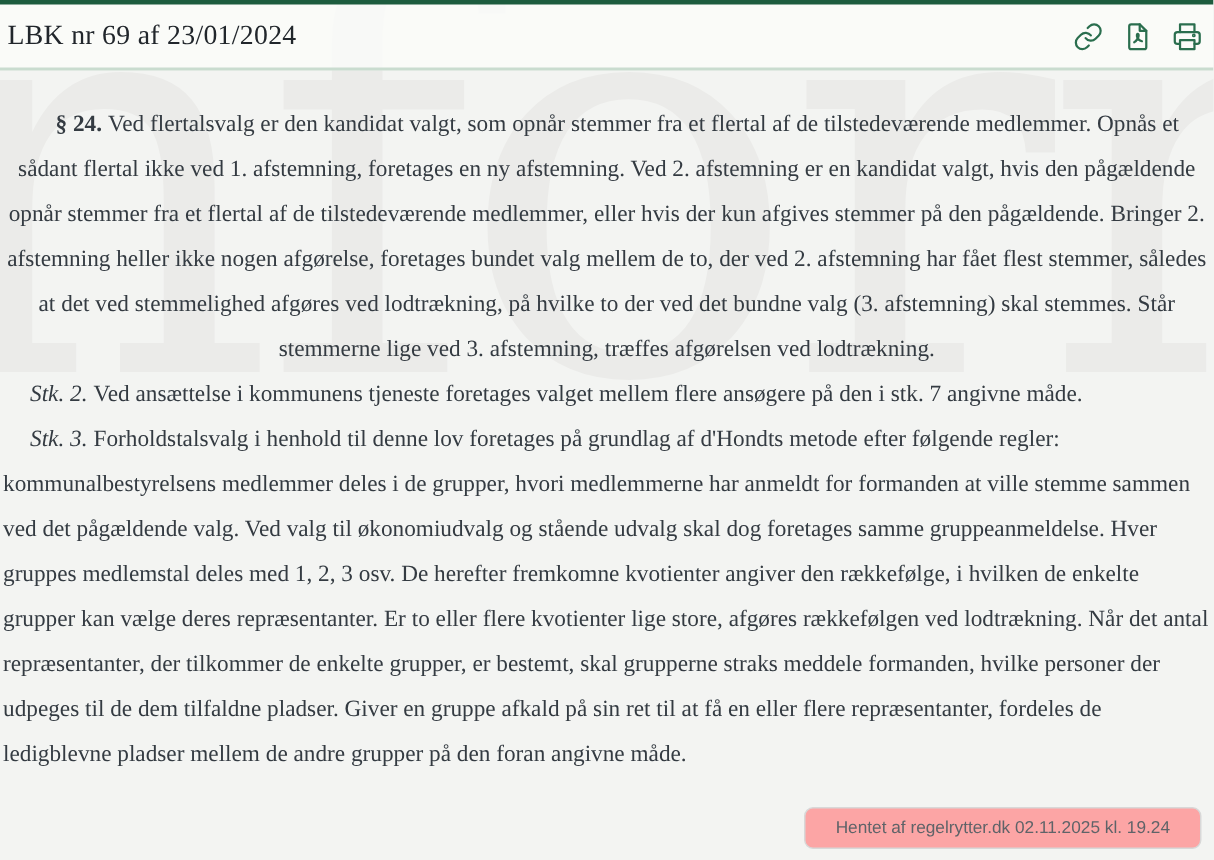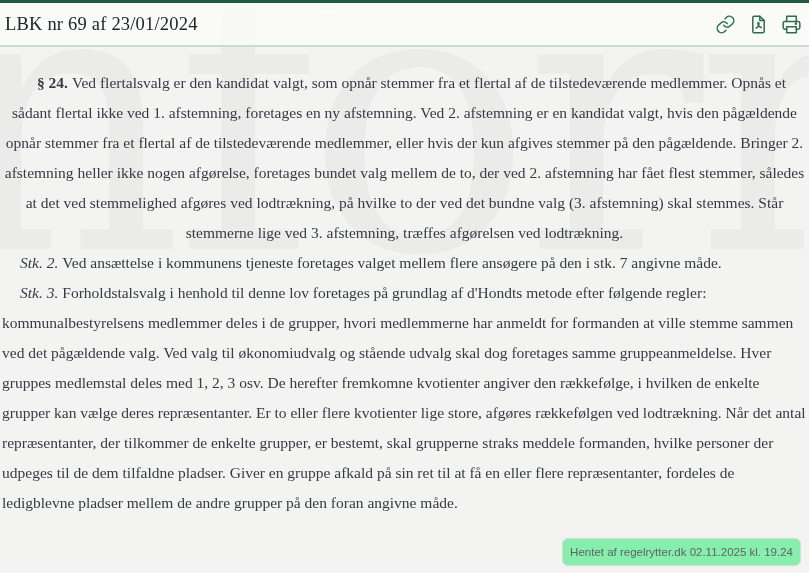--- a/index.html
+++ b/index.html
@@ -81,22 +81,22 @@
   }
   .para-main  { text-indent:14px;text-align:center; }
   .para-stk   { text-indent:18px; }
   .para-label { margin-right:4px; }
   .para-label.bold   { font-weight:bold; }
   .para-label.italic { font-style:italic;text-align:right; }
 
   
   .stamp {
     position:absolute; right:8px; bottom:7px;
-    background:#86efac; border:1px solid #d8d8d8; border-radius:6px;
-    padding:7px 7px;
+    background:#fca5a5; border:1px solid #d8d8d8; border-radius:6px;
+    padding:7px 20px;
     font-family:"Liberation Sans","DejaVu Sans",sans-serif;
     font-size:11.5px; color:#5f6368;
     z-index:3;
   }
 </style>
 </head>
 <body>
 
 <div class="watermark">nforma</div>
 

